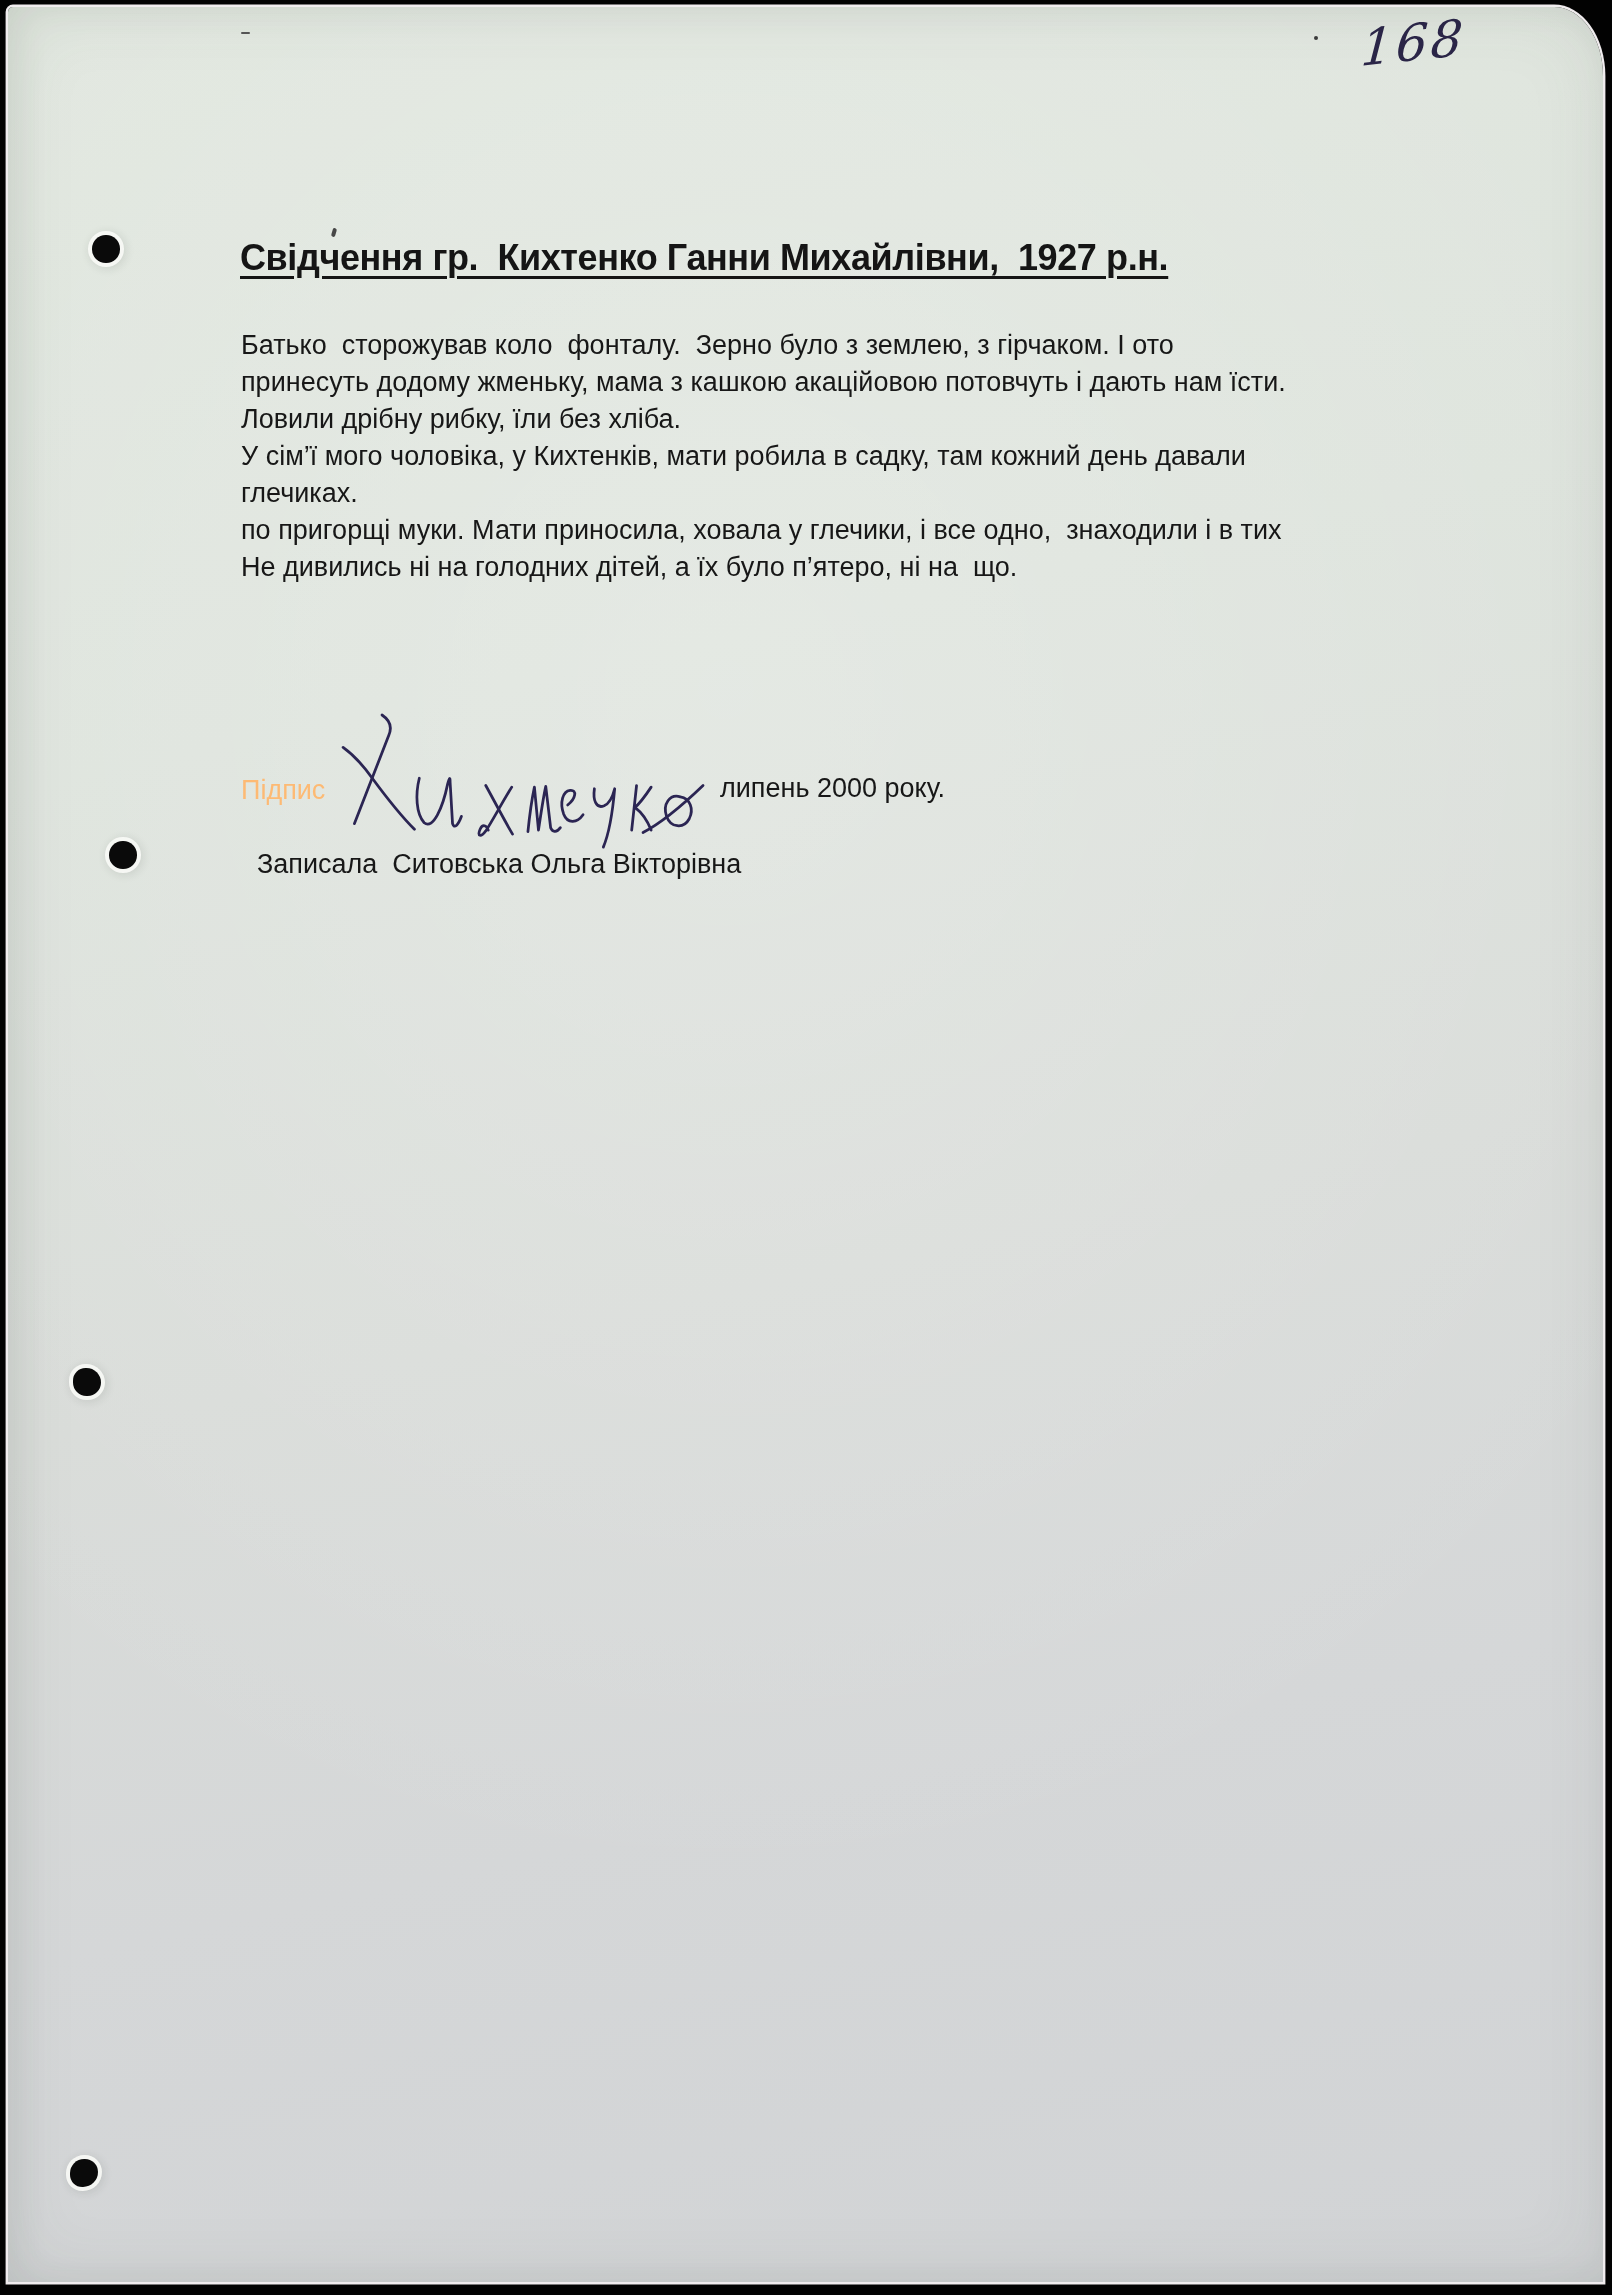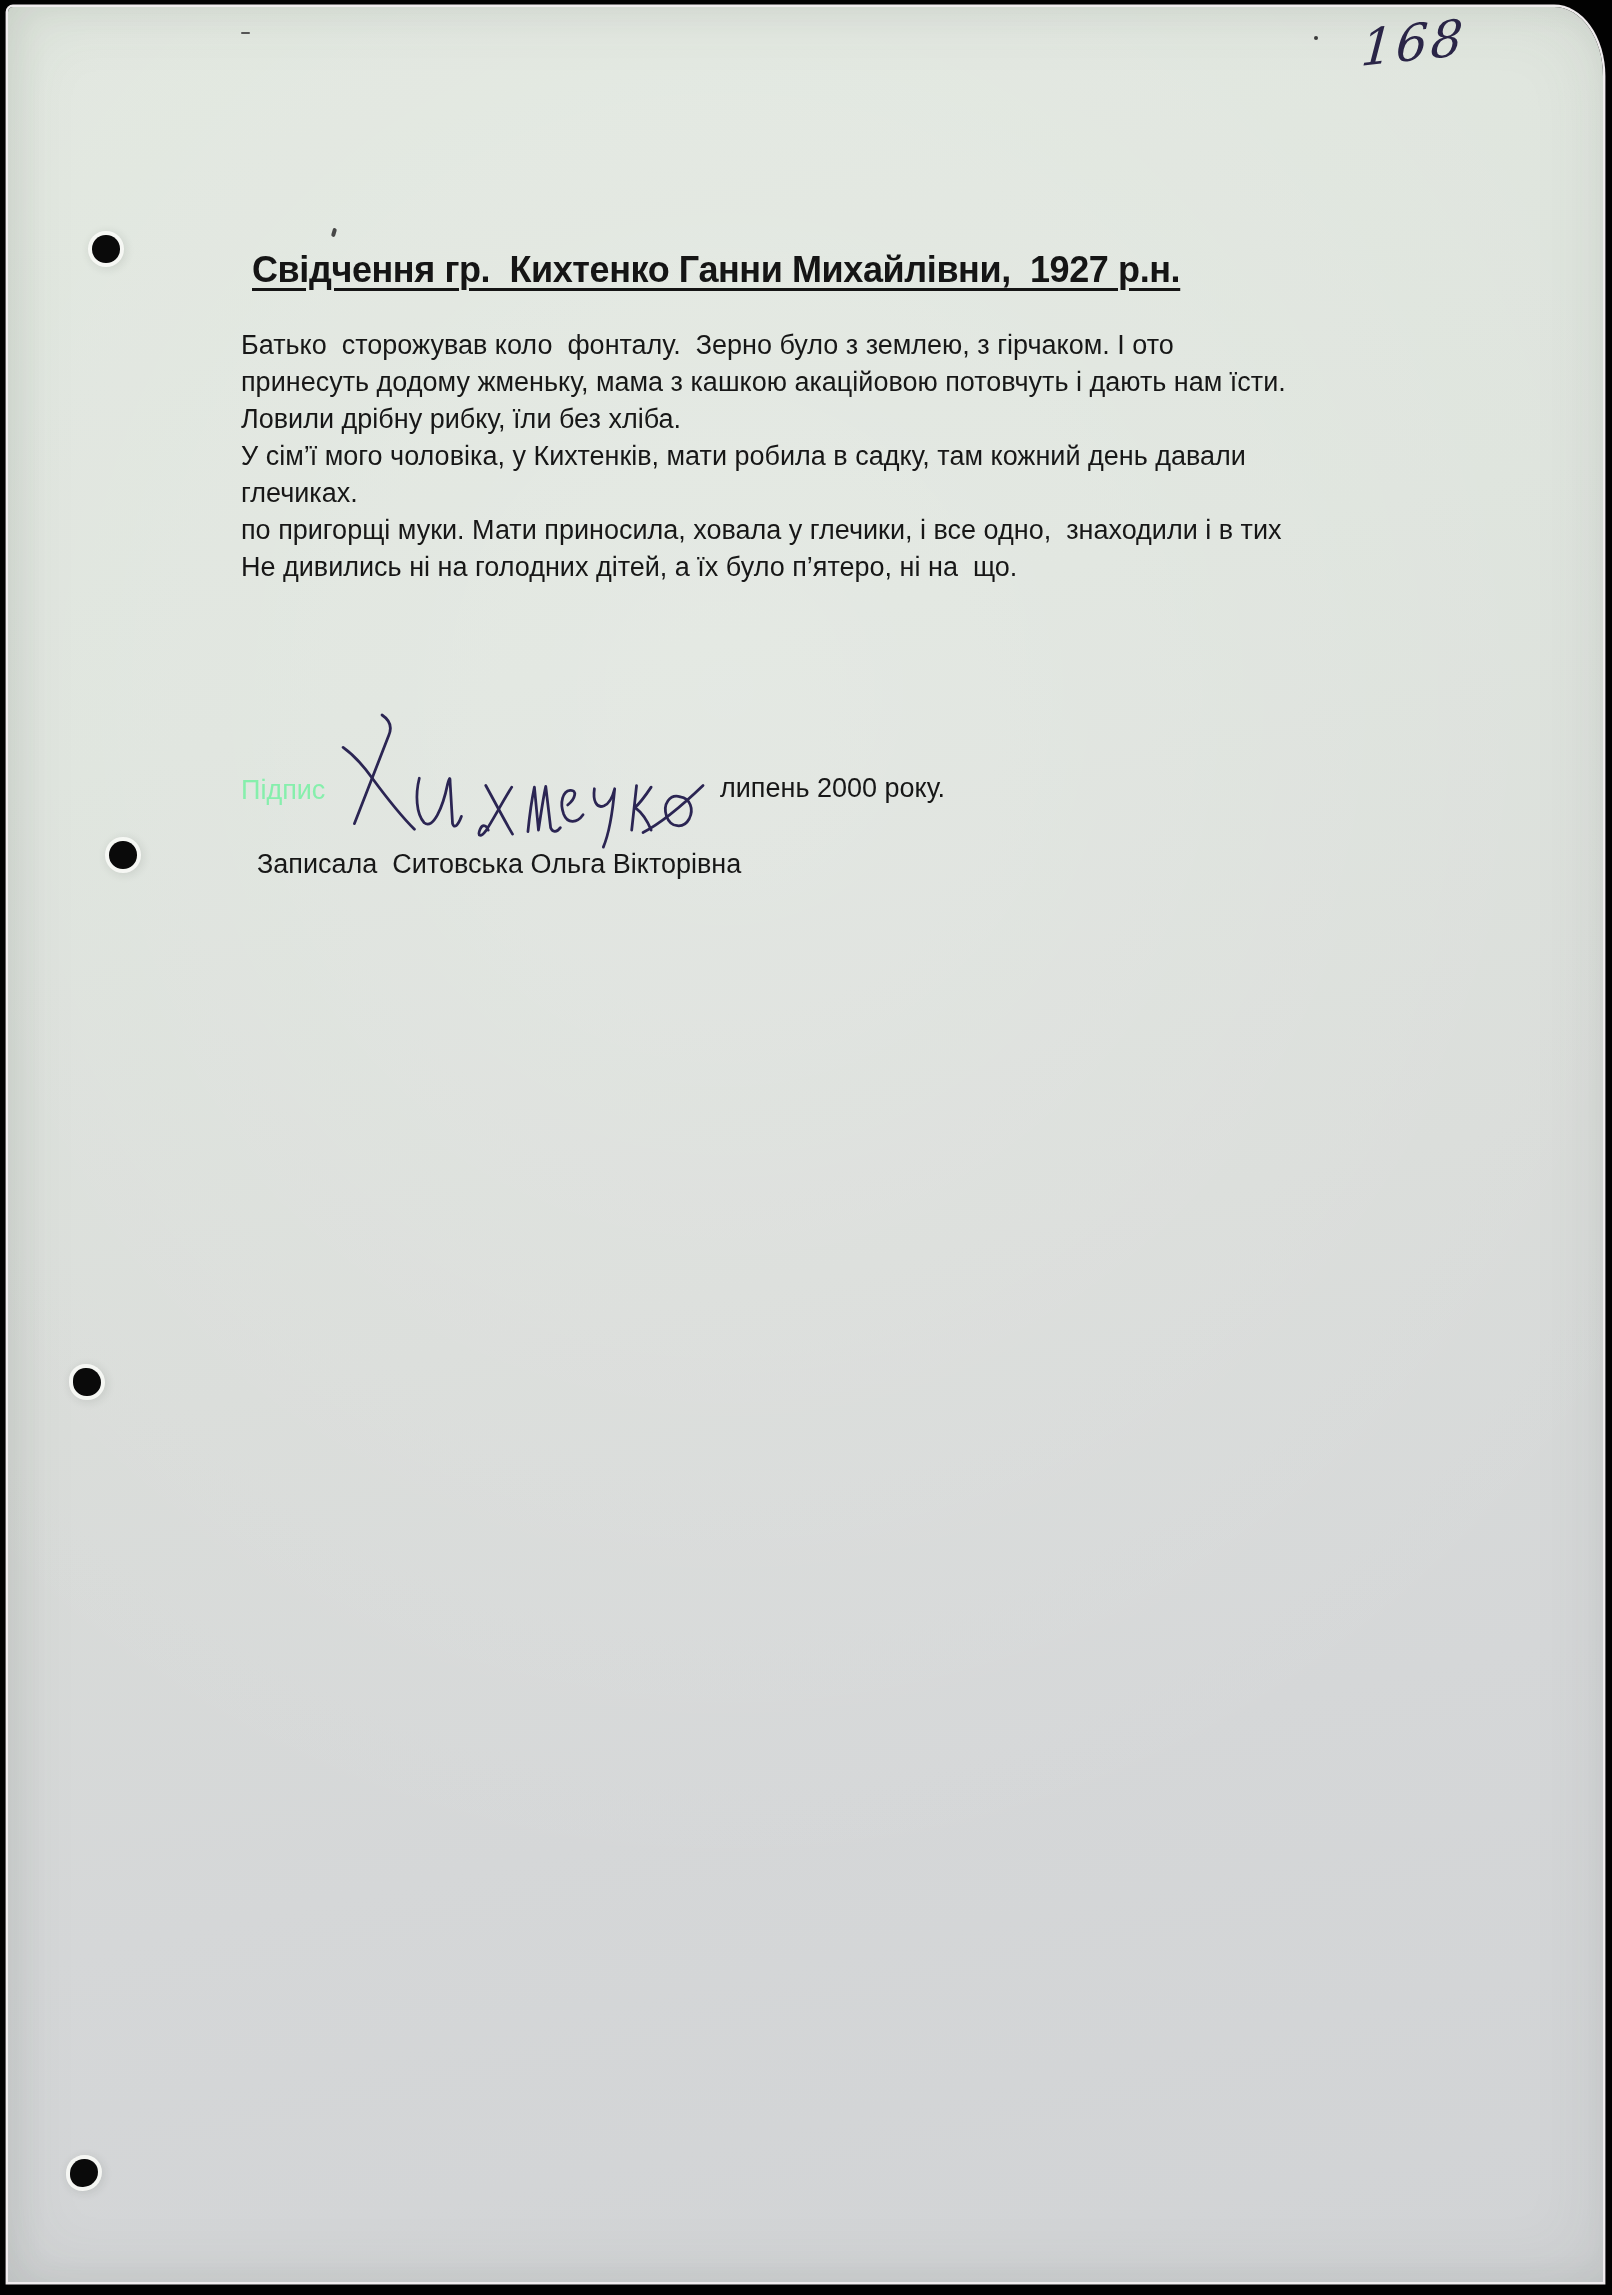--- a/index.html
+++ b/index.html
@@ -28,38 +28,38 @@
   .pagenum{
     position:absolute;left:1361px;top:18px;
     font-family:"DejaVu Serif", serif;
     font-style:italic;
     font-size:50px;line-height:1;
     letter-spacing:3.2px;
     color:#2a2547;
     transform:rotate(-6deg) skewX(-10deg);
   }
   .title{
-    position:absolute;left:240px;top:240px;margin:12px;
+    position:absolute;left:240px;top:240px;margin:0;
     font-size:36px;line-height:1;font-weight:bold;
     letter-spacing:-0.4px;
     color:#151515;
     text-decoration:underline;
     text-decoration-thickness:3.2px;
     text-underline-offset:5.7px;
     white-space:pre;
   }
   .bodytext{
     position:absolute;left:241px;top:327px;width:1264px;
     font-size:27px;line-height:37px;
     color:#171717;
   }
   .line{white-space:pre;}
   .siglabel{
     position:absolute;left:241px;top:775px;
-    font-size:27px;line-height:31px;color:#86efac;
+    font-size:27px;line-height:31px;color:#fdba74;
   }
   .signature{
     position:absolute;left:335px;top:702px;
     width:381px;height:150px;
   }
   .signature path{
     fill:none;stroke:#2b2553;stroke-width:3.4;
     stroke-linecap:round;stroke-linejoin:round;
   }
   .sigdate{

